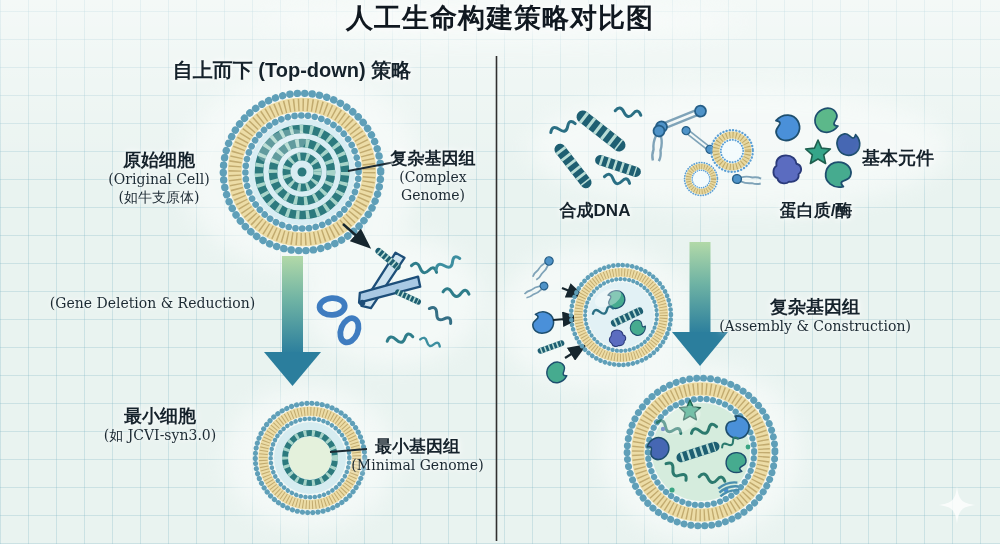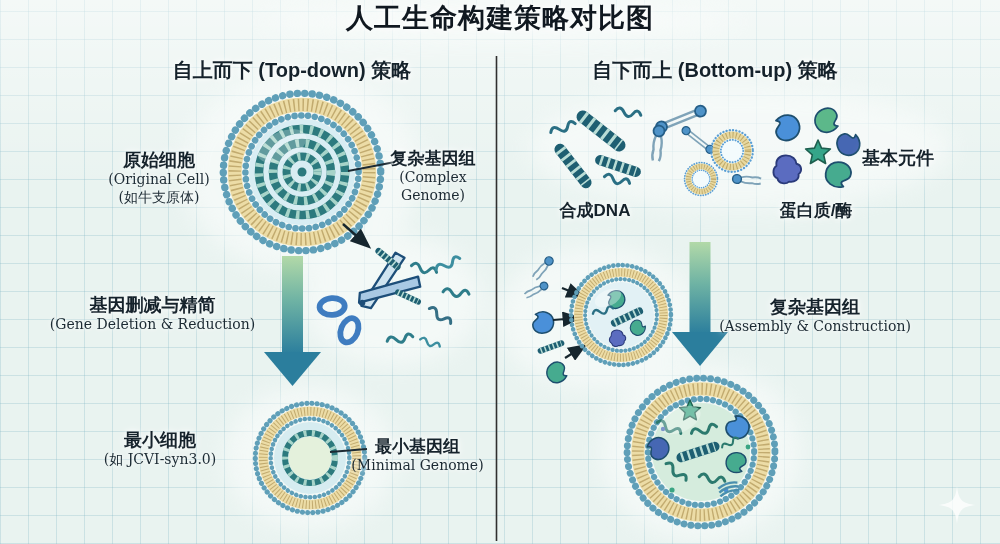--- a/index.html
+++ b/index.html
@@ -220,42 +220,38 @@
   </svg>
 
   <div class="label" style="left:0; top:6; width:1000px;">
     <div class="page-title">人工生命构建策略对比图</div>
   </div>
 
   <div class="label" style="left:127px; top:57px; width:330px;">
     <div class="col-header">自上而下 (Top-down) 策略</div>
   </div>
 
-  <div class="label" style="left:550px; top:57px; width:330px;">
-    <div class="col-header">自下而上 (Bottom-up) 策略</div>
-  </div>
 
   <div class="label" style="left:70px; top:150px; width:178px;text-align:center;">
     <div class="zh">原始细胞</div>
     <div class="en">(Original Cell)</div>
     <div class="en">(如牛支原体)</div>
   </div>
 
   <div class="label" style="left:383px; top:149px; width:100px;">
     <div class="zh-sm">复杂基因组</div>
     <div class="en">(Complex</div>
     <div class="en">Genome)</div>
   </div>
 
   <div class="label" style="left:30px; top:295px; width:245px;">
-    <div class="zh">基因删减与精简</div>
     <div class="en">(Gene Deletion &amp; Reduction)</div>
   </div>
 
-  <div class="label" style="left:65px; top:430px; width:190px;">
+  <div class="label" style="left:65px; top:406px; width:190px;">
     <div class="zh">最小细胞</div>
     <div class="en">(如 JCVI-syn3.0)</div>
   </div>
 
   <div class="label" style="left:350px; top:437px; width:135px;">
     <div class="zh-sm">最小基因组</div>
     <div class="en">(Minimal Genome)</div>
   </div>
 
   <div class="label" style="left:853px; top:148px; width:90px;">

